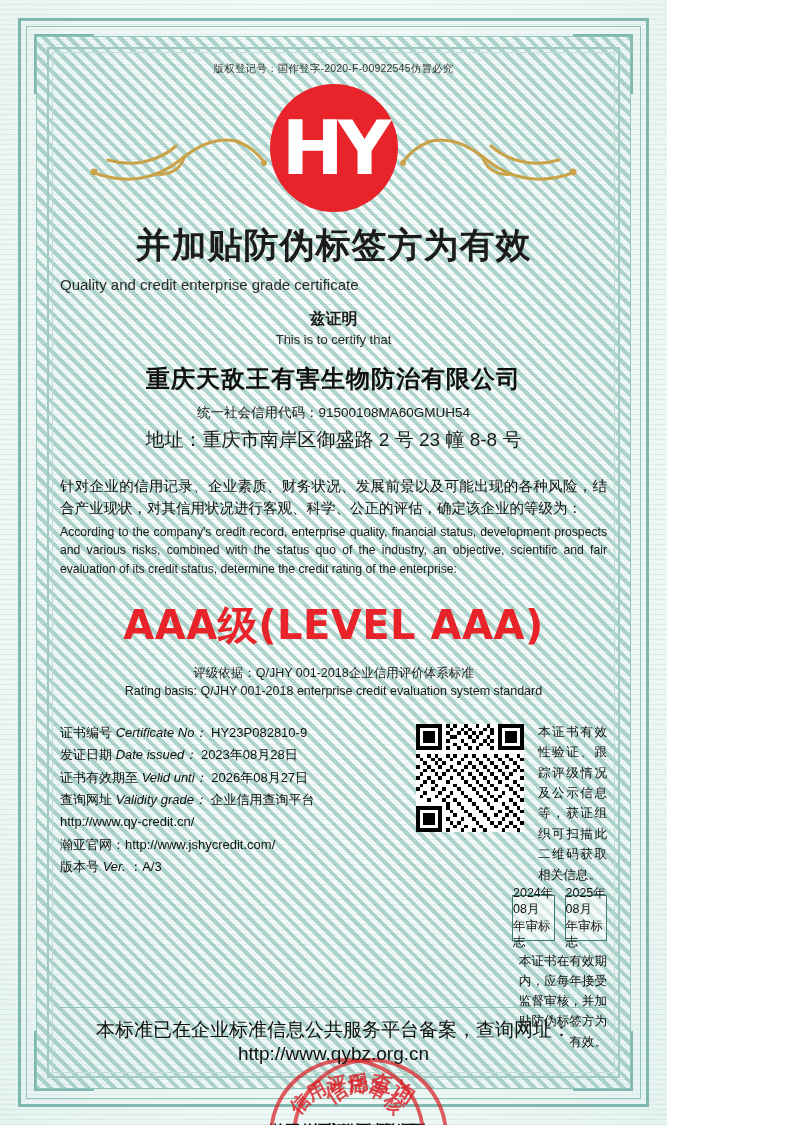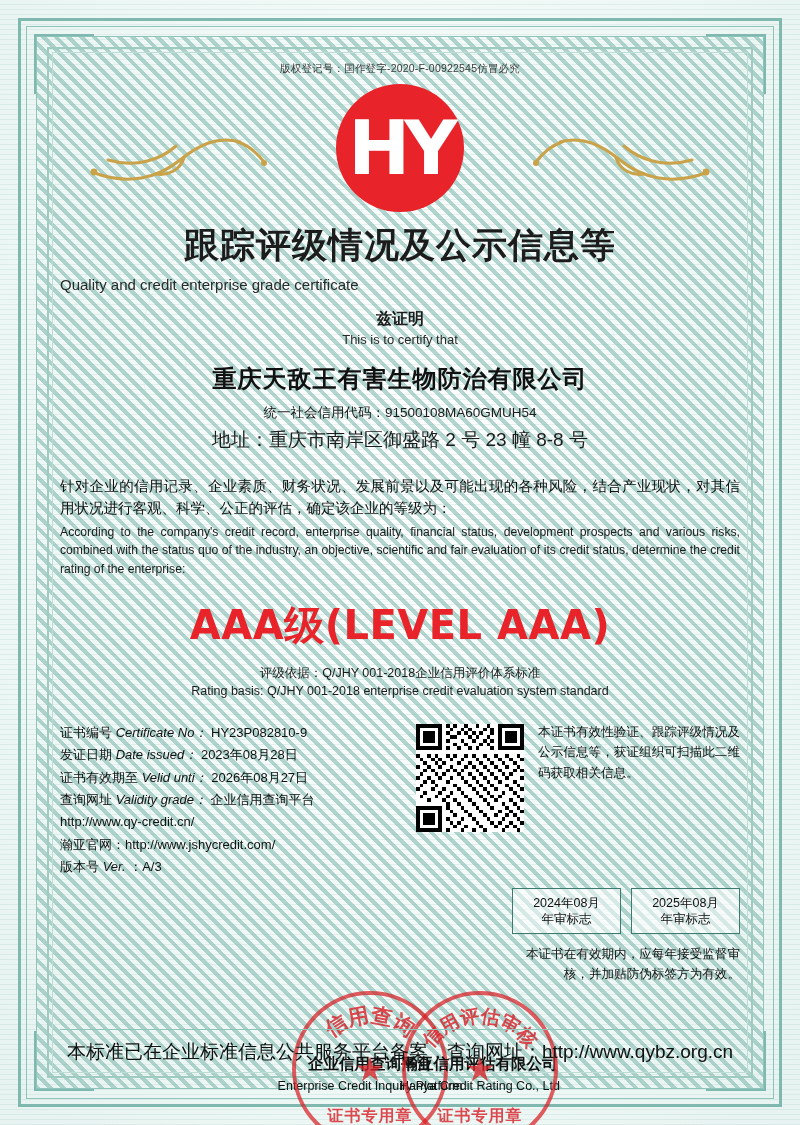--- a/index.html
+++ b/index.html
@@ -4,21 +4,21 @@
 <style>
   html,body{margin:0;padding:0;}
   body{
     width:800px;height:1125px;
     background:#ffffff;
     font-family:"Liberation Sans", sans-serif;
     overflow:hidden;
   }
   .cert{
     position:relative;
-    width:800px;height:1125px;
+    width:667px;height:1125px;
     box-sizing:border-box;
     background:
       repeating-linear-gradient(0deg, rgba(160,200,195,0.22) 0px, rgba(160,200,195,0.22) 1px, rgba(255,255,255,0) 1px, rgba(255,255,255,0) 5px),
       radial-gradient(ellipse at 50% 42%, #ffffff 0%, #f3faf8 45%, #e6f3f0 100%);
     overflow:hidden;
   }
   
   .border-outer{
     position:absolute;left:18px;top:18px;right:18px;bottom:18px;
     border:3px solid #7fb8ae;
@@ -218,21 +218,21 @@
         <g fill="#c9a24a">
           <circle cx="6" cy="60" r="3.4"></circle>
             <circle cx="176" cy="51" r="3"></circle>
         </g>
       </svg>
       <div class="logo-circle">
         <span class="logo-mark">HY</span>
       </div>
     </div>
 
-    <h1 class="title">跟踪评级情况及公示信息等</h1>
+    <h1 class="title">并加贴防伪标签方为有效</h1>
     <div class="title-en">Quality and credit enterprise grade certificate</div>
 
     <div class="certify-cn">兹证明</div>
     <div class="certify-en">This is to certify that</div>
 
     <div class="company">重庆天敌王有害生物防治有限公司</div>
     <div class="code">
       <span>统一社会信用代码：</span><span>91500108MA60GMUH54</span>
     </div>
     <div class="addr">

